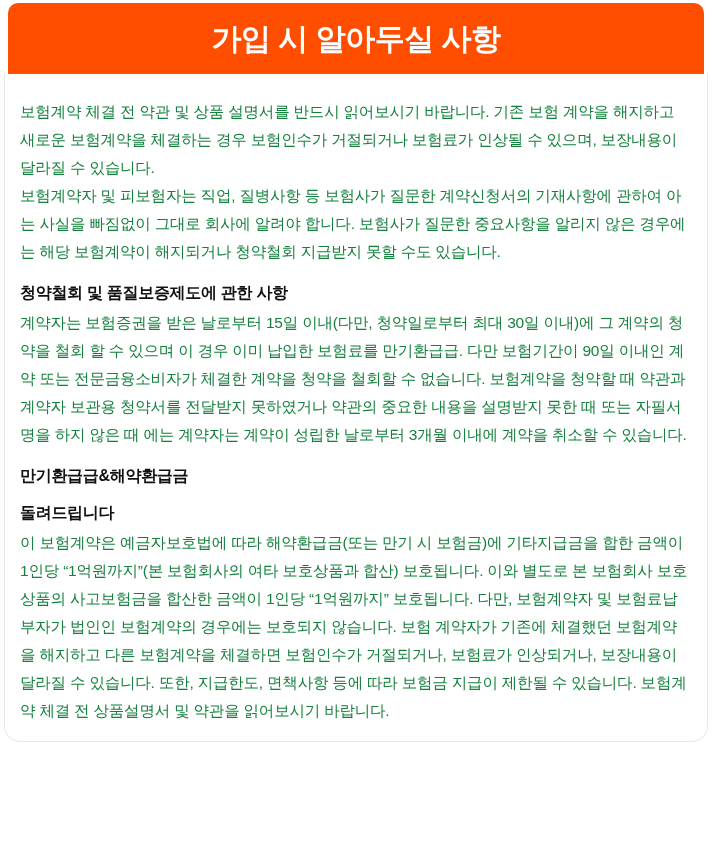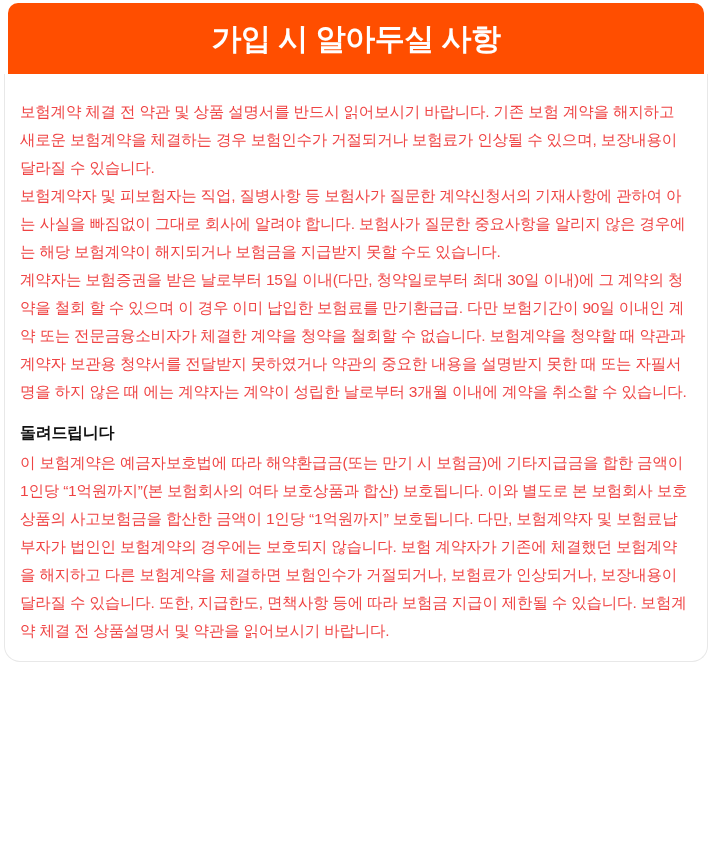--- a/index.html
+++ b/index.html
@@ -38,21 +38,21 @@
     border: 1px solid #e8e8e8;
     border-top: none;
     border-radius: 0 0 16px 16px;
     box-sizing: border-box;
     padding: 24px 15px 16px 15px;
   }
   .card p {
     margin: 0;
     font-size: 15.5px;
     line-height: 28px;
-    color: #ef4444;
+    color: #15803d;
     letter-spacing: -0.2px;
     word-break: normal;
     line-break: anywhere;
   }
   .card h2 {
     margin: 17px 0 6px 0;
     font-size: 16px;
     font-weight: 800;
     color: #111111;
     letter-spacing: -0.3px;
@@ -66,28 +66,30 @@
 
   <div class="banner">
     <h1>가입 시 알아두실 사항</h1>
   </div>
 
   <div class="card">
 
     <p>보험계약 체결 전 약관 및 상품 설명서를 반드시 읽어보시기 바랍니다. 기존 보험 계약을 해지하고 새로운 보험계약을 체결하는 경우 보험인수가 거절되거나 보험료가 인상될 수 있으며, 보장내용이 달라질 수 있습니다.</p>
 
     <section>
-      <p>보험계약자 및 피보험자는 직업, 질병사항 등 보험사가 질문한 계약신청서의 기재사항에 관하여 아는 사실을 빠짐없이 그대로 회사에 알려야 합니다. 보험사가 질문한 중요사항을 알리지 않은 경우에는 해당 보험계약이 해지되거나 보험금을 지급받지 못할 수도 있습니다.</p>
+      <p>보험계약자 및 피보험자는 직업, 질병사항 등 보험사가 질문한 계약신청서의 기재사항에 관하여 아는 사실을 빠짐없이 그대로 회사에 알려야 합니다. 보험사가 질문한 중요사항을 알리지 않은 경우에는 해당 보험계약이 해지되거나 청약철회 지급받지 못할 수도 있습니다.</p>
     </section>
 
     <section>
+      <h2>청약철회 및 품질보증제도에 관한 사항</h2>
       <p>계약자는 보험증권을 받은 날로부터 15일 이내(다만, 청약일로부터 최대 30일 이내)에 그 계약의 청약을 철회 할 수 있으며 이 경우 이미 납입한 보험료를 만기환급급. 다만 보험기간이 90일 이내인 계약 또는 전문금융소비자가 체결한 계약을 청약을 철회할 수 없습니다. 보험계약을 청약할 때 약관과 계약자 보관용 청약서를 전달받지 못하였거나 약관의 중요한 내용을 설명받지 못한 때 또는 자필서명을 하지 않은 때 에는 계약자는 계약이 성립한 날로부터 3개월 이내에 계약을 취소할 수 있습니다.</p>
     </section>
 
     <section>
+      <h2>만기환급급&amp;해약환급금</h2>
     </section>
 
     <section>
       <h2>돌려드립니다</h2>
       <p>이 보험계약은 예금자보호법에 따라 해약환급금(또는 만기 시 보험금)에 기타지급금을 합한 금액이 1인당 “1억원까지”(본 보험회사의 여타 보호상품과 합산) 보호됩니다. 이와 별도로 본 보험회사 보호 상품의 사고보험금을 합산한 금액이 1인당 “1억원까지” 보호됩니다. 다만, 보험계약자 및 보험료납부자가 법인인 보험계약의 경우에는 보호되지 않습니다. 보험 계약자가 기존에 체결했던 보험계약을 해지하고 다른 보험계약을 체결하면 보험인수가 거절되거나, 보험료가 인상되거나, 보장내용이 달라질 수 있습니다. 또한, 지급한도, 면책사항 등에 따라 보험금 지급이 제한될 수 있습니다. 보험계약 체결 전 상품설명서 및 약관을 읽어보시기 바랍니다.</p>
     </section>
 
   </div>
 
 </div>

